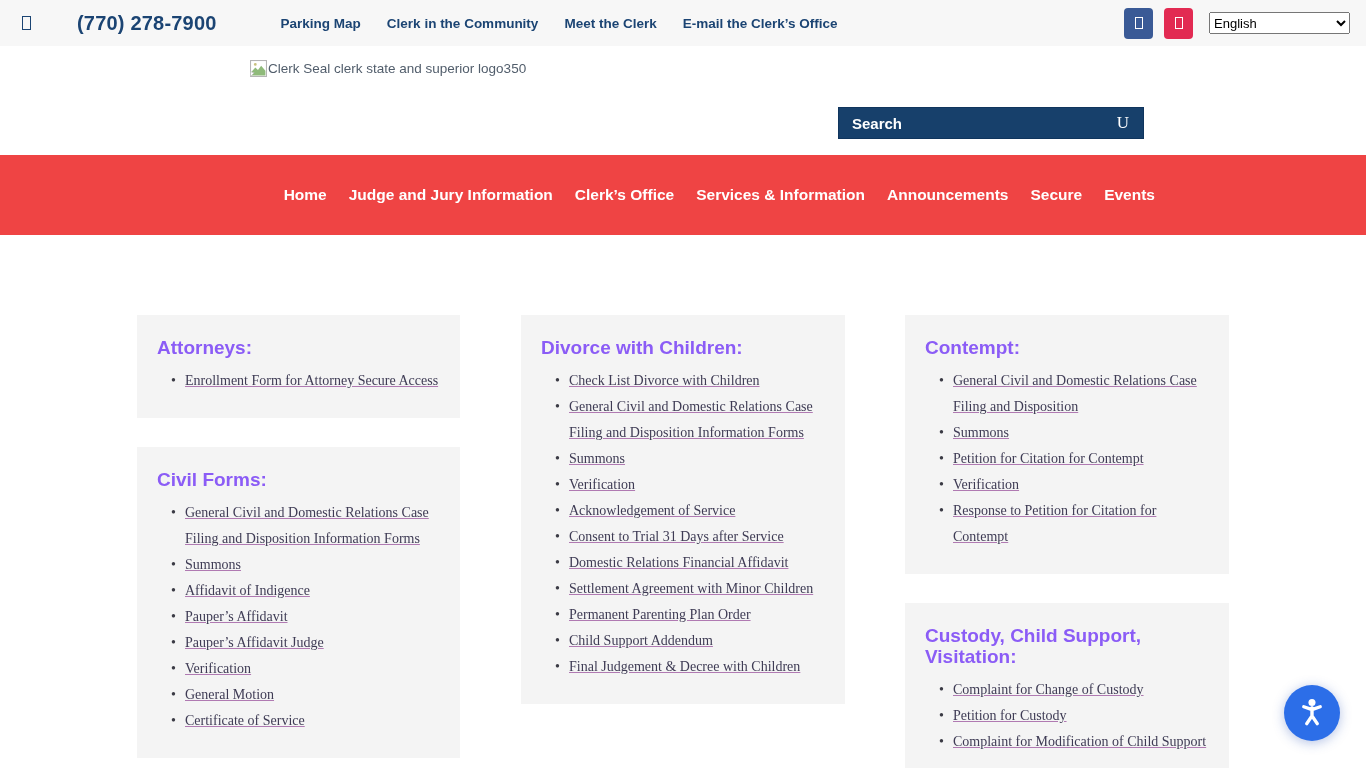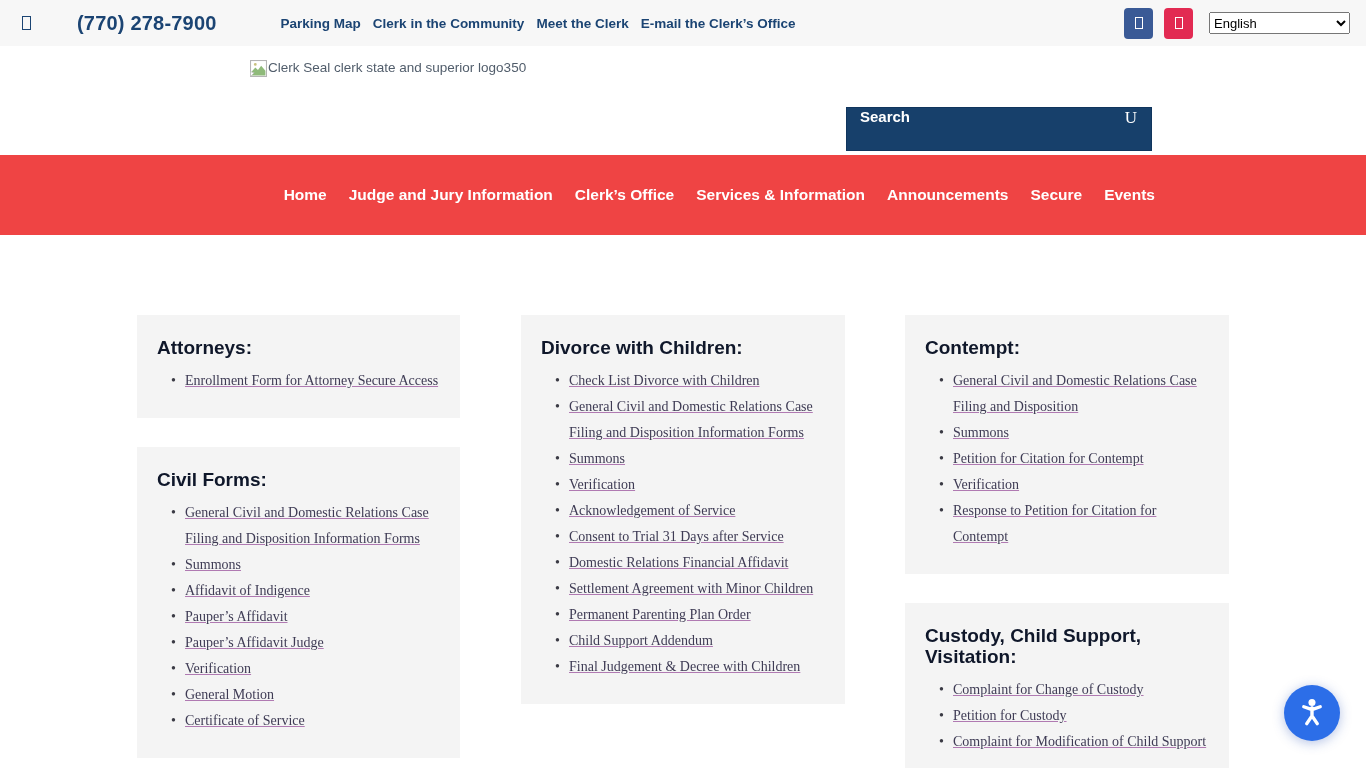--- a/index.html
+++ b/index.html
@@ -26,21 +26,21 @@
   }
   .phone-number {
     margin-left: 46px;
     font-size: 20px;
     font-weight: 700;
     color: #1b4473;
     letter-spacing: 0.2px;
   }
   .topbar-links {
     display: flex;
-    gap: 12px;
+    gap: 26px;
     margin-left: 64px;
   }
   .topbar-link {
     font-size: 13.5px;
     font-weight: 700;
     color: #1b4473;
     text-decoration: none;
     cursor: pointer;
   }
   .topbar-right {
@@ -78,39 +78,39 @@
   .header-band {
     position: relative;
     height: 109px;
     background: #ffffff;
   }
   .logo {
     position: absolute;
     left: 250px;
     top: 14px;
     display: flex;
-    align-items: flex-start;
+    align-items: center;
     gap: 1px;
   }
   .logo-alt-text {
     font-size: 13.5px;
     color: #515d6b;
     line-height: 16px;
   }
   .search-box {
     position: absolute;
-    right: 214px;
+    right: 222px;
     top: 61px;
     width: 306px;
-    height: 44px;
+    height: 32px;
     background: #17406b;
     border: 1px solid #10355d;
     box-sizing: border-box;
     display: flex;
-    align-items: flex-start;
+    align-items: center;
   }
   .search-input {
     flex: 1;
     background: transparent;
     border: none;
     outline: none;
     color: #ffffff;
     font-size: 15px;
     font-weight: 700;
     padding: 0 0 0 13px;
@@ -158,21 +158,21 @@
     background: #f4f4f4;
     padding: 22px 20px 24px 20px;
     margin-bottom: 29px;
     box-sizing: border-box;
   }
   .box-title {
     margin: 0 0 10px 0;
     font-size: 19px;
     line-height: 21px;
     font-weight: 700;
-    color: #0f172a;
+    color: #8b5cf6;
   }
   .link-list {
     list-style: none;
     margin: 0;
     padding: 0 0 0 14px;
     font-family: Liberation Serif, serif;
   }
   .link-list li {
     position: relative;
     font-size: 14px;

